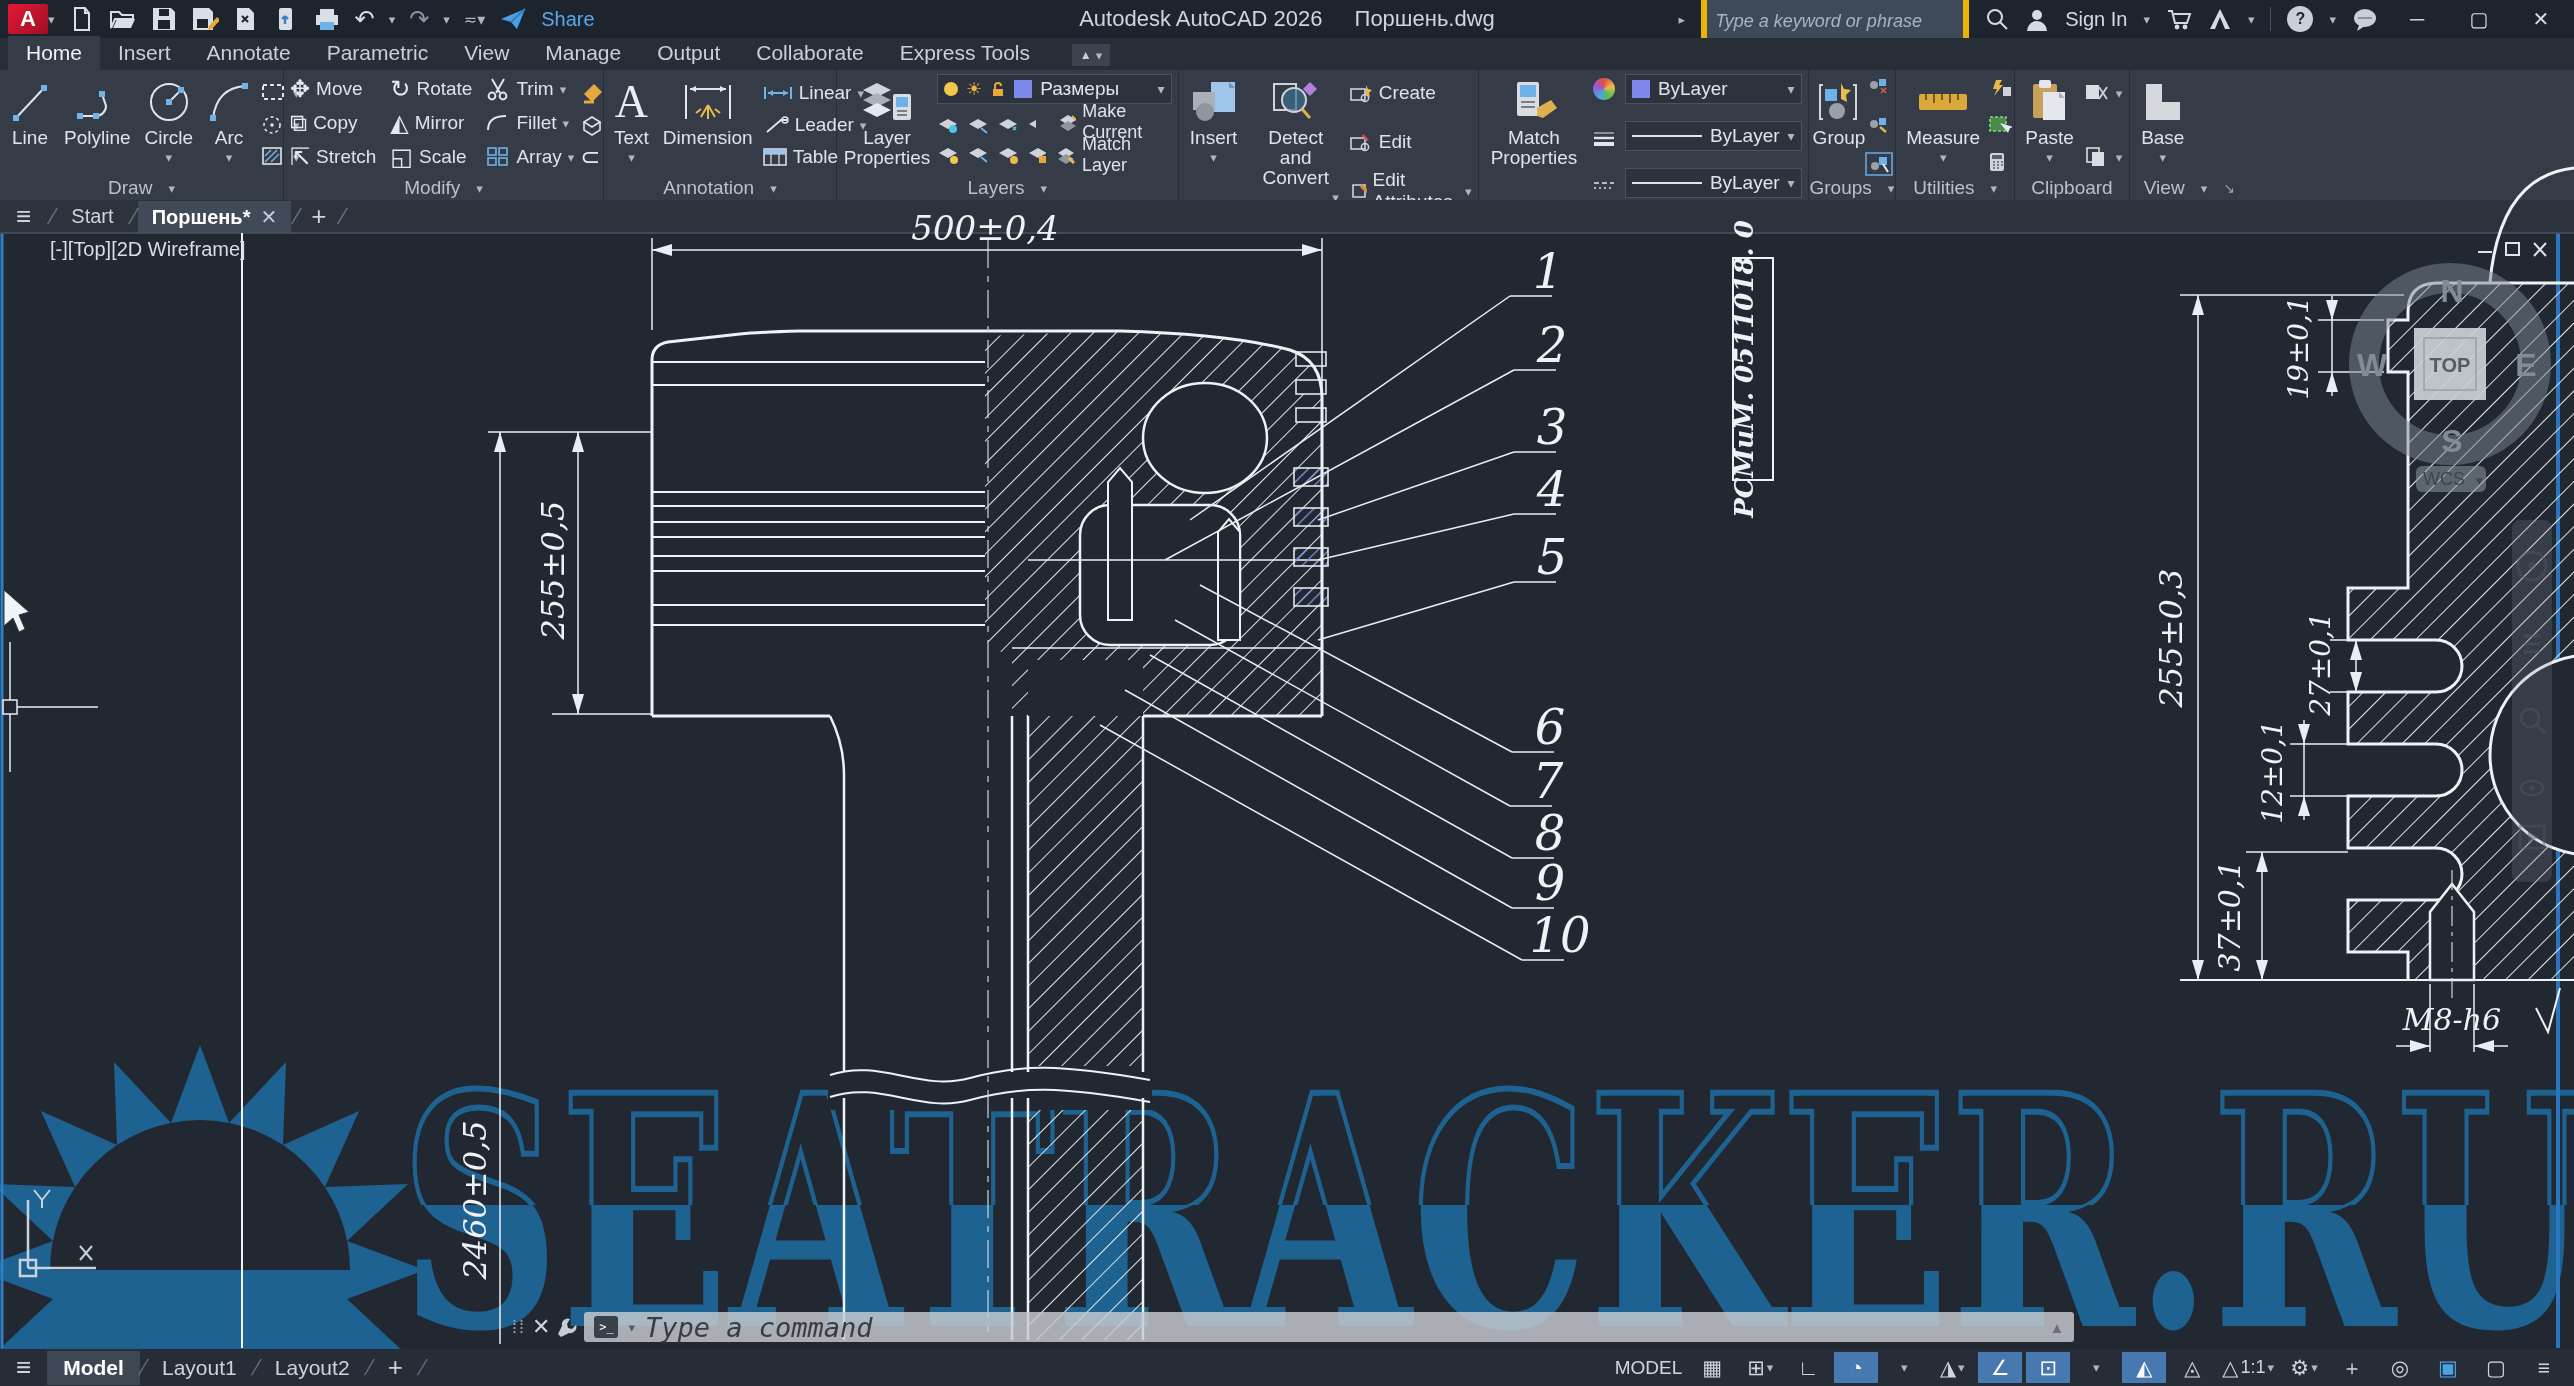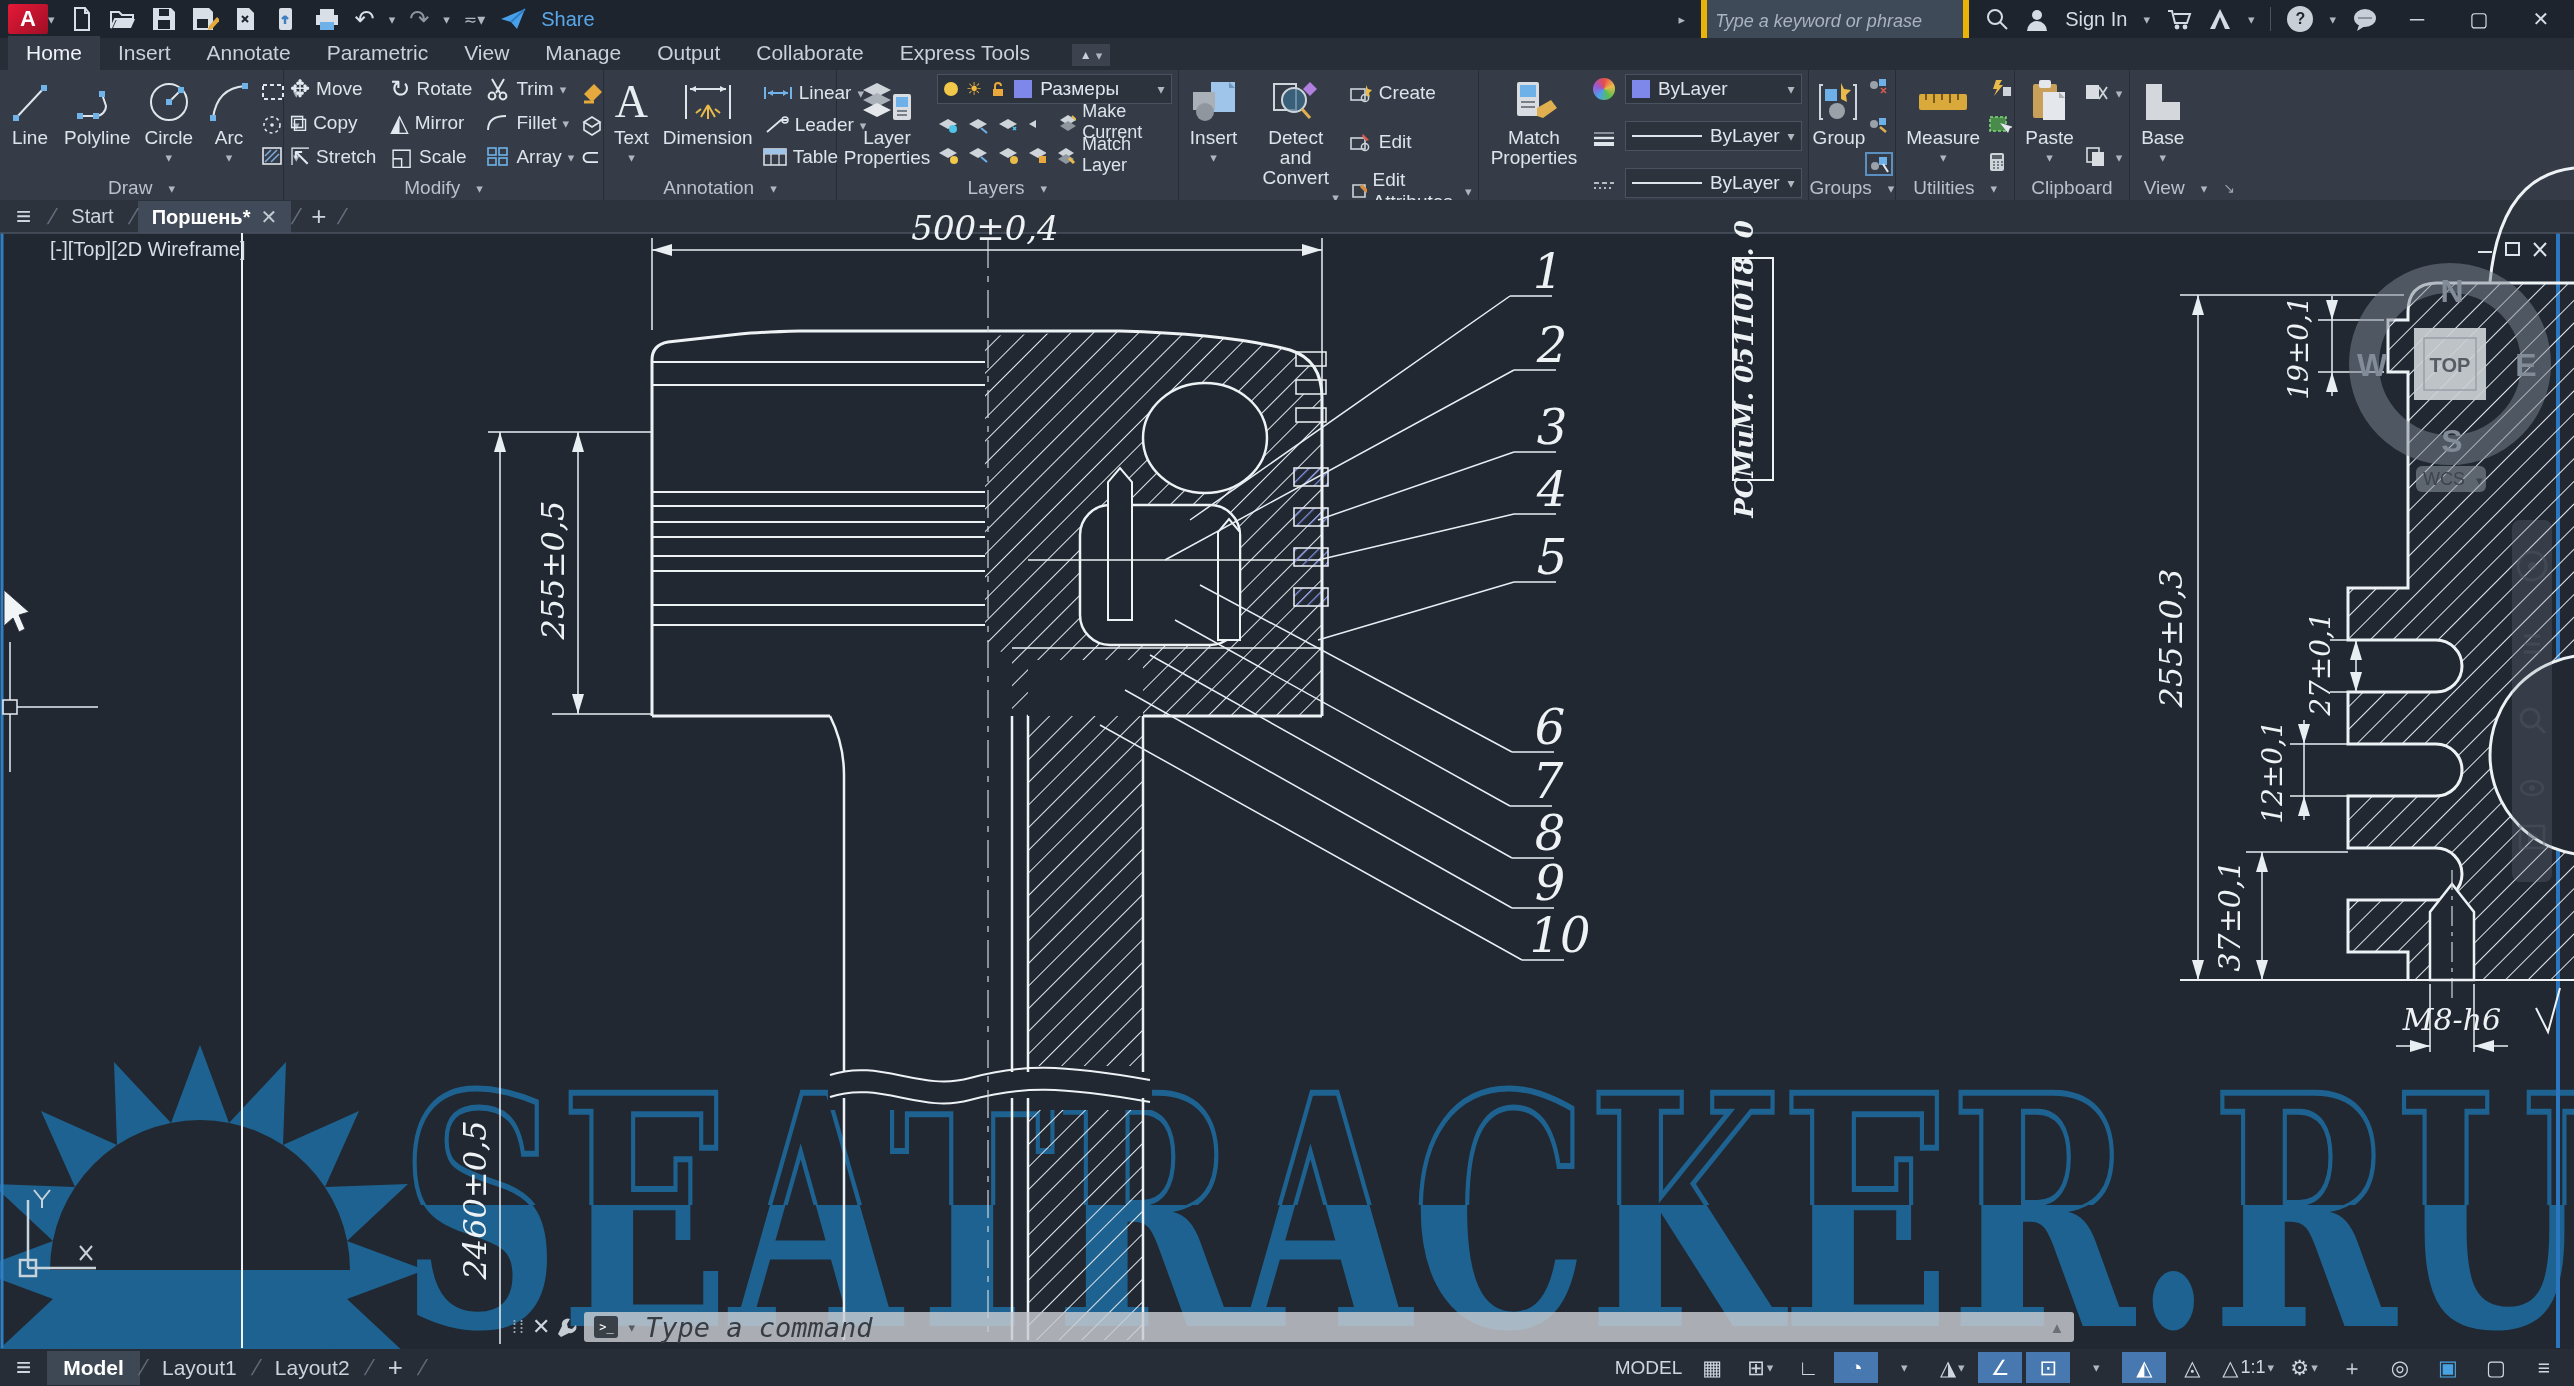--- a/index.html
+++ b/index.html
@@ -117,20 +117,24 @@
       <span class="uni" style="color:#8d96a2">↷</span>
         <span class="caret">▾</span>
       <span class="caret" style="font-size:16px">≂▾</span>
       <svg width="28" height="24">
           <path d="M2 12 L26 2 L18 22 L12 15 Z" fill="#4aa0e8"></path>
           <path d="M12 15 L26 2" stroke="#2c7ec4" stroke-width="2"></path>
         </svg>
       <span style="color:#58a8ea;font-size:20px">Share</span>
     </div>
   </div>
+  <div class="abs wtitle">
+    <span>Autodesk AutoCAD 2026</span>
+    <span>Поршень.dwg</span>
+  </div>
   <div class="abs tr-cluster">
     <span class="caret">▸</span>
     <div class="searchbox">
       <span>Type a keyword or phrase</span>
     </div>
     <svg width="24" height="24">
         <circle cx="10" cy="10" r="7" fill="none" stroke="#d5dbe2" stroke-width="2"></circle>
         <path d="M15 15 l7 7" stroke="#d5dbe2" stroke-width="2"></path>
       </svg>
     <svg width="24" height="24">

